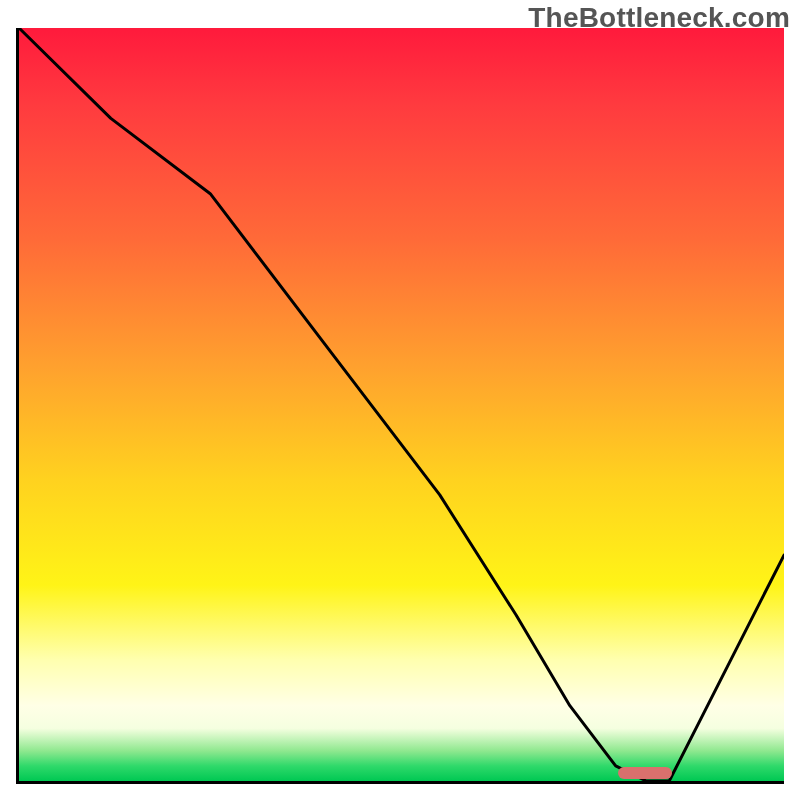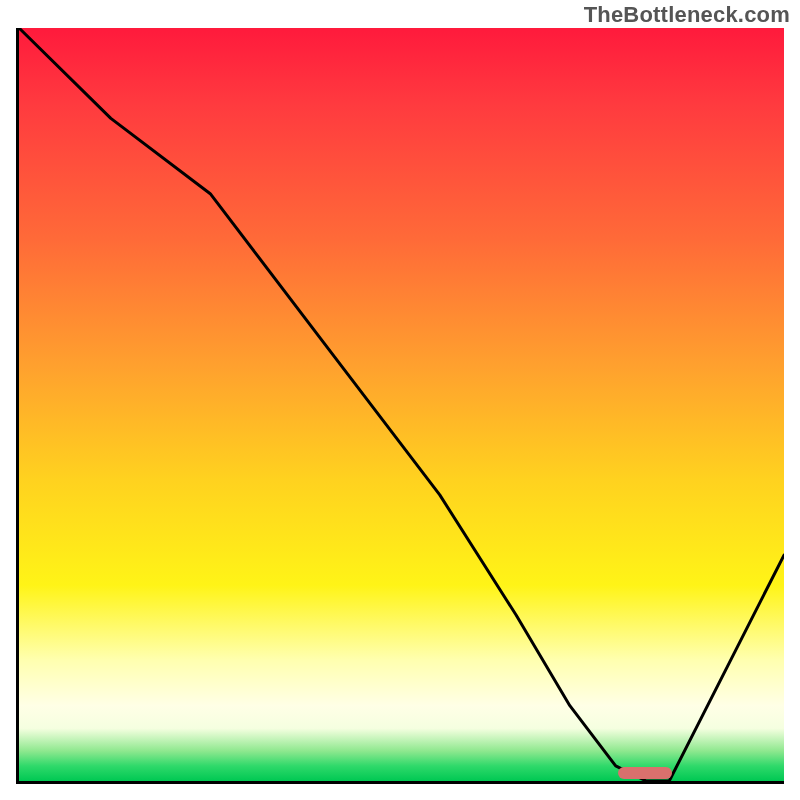--- a/index.html
+++ b/index.html
@@ -12,21 +12,21 @@
   }
   .container {
     position: relative;
     width: 800px;
     height: 800px;
   }
   .watermark {
     position: absolute;
     top: 2px;
     right: 10px;
-    font-size: 22px;
+    font-size: 28px;
     font-weight: bold;
     color: #555555;
     letter-spacing: 0.2px;
   }
   .plot-frame {
     position: absolute;
     left: 16px;
     top: 28px;
     width: 768px;
     height: 756px;

